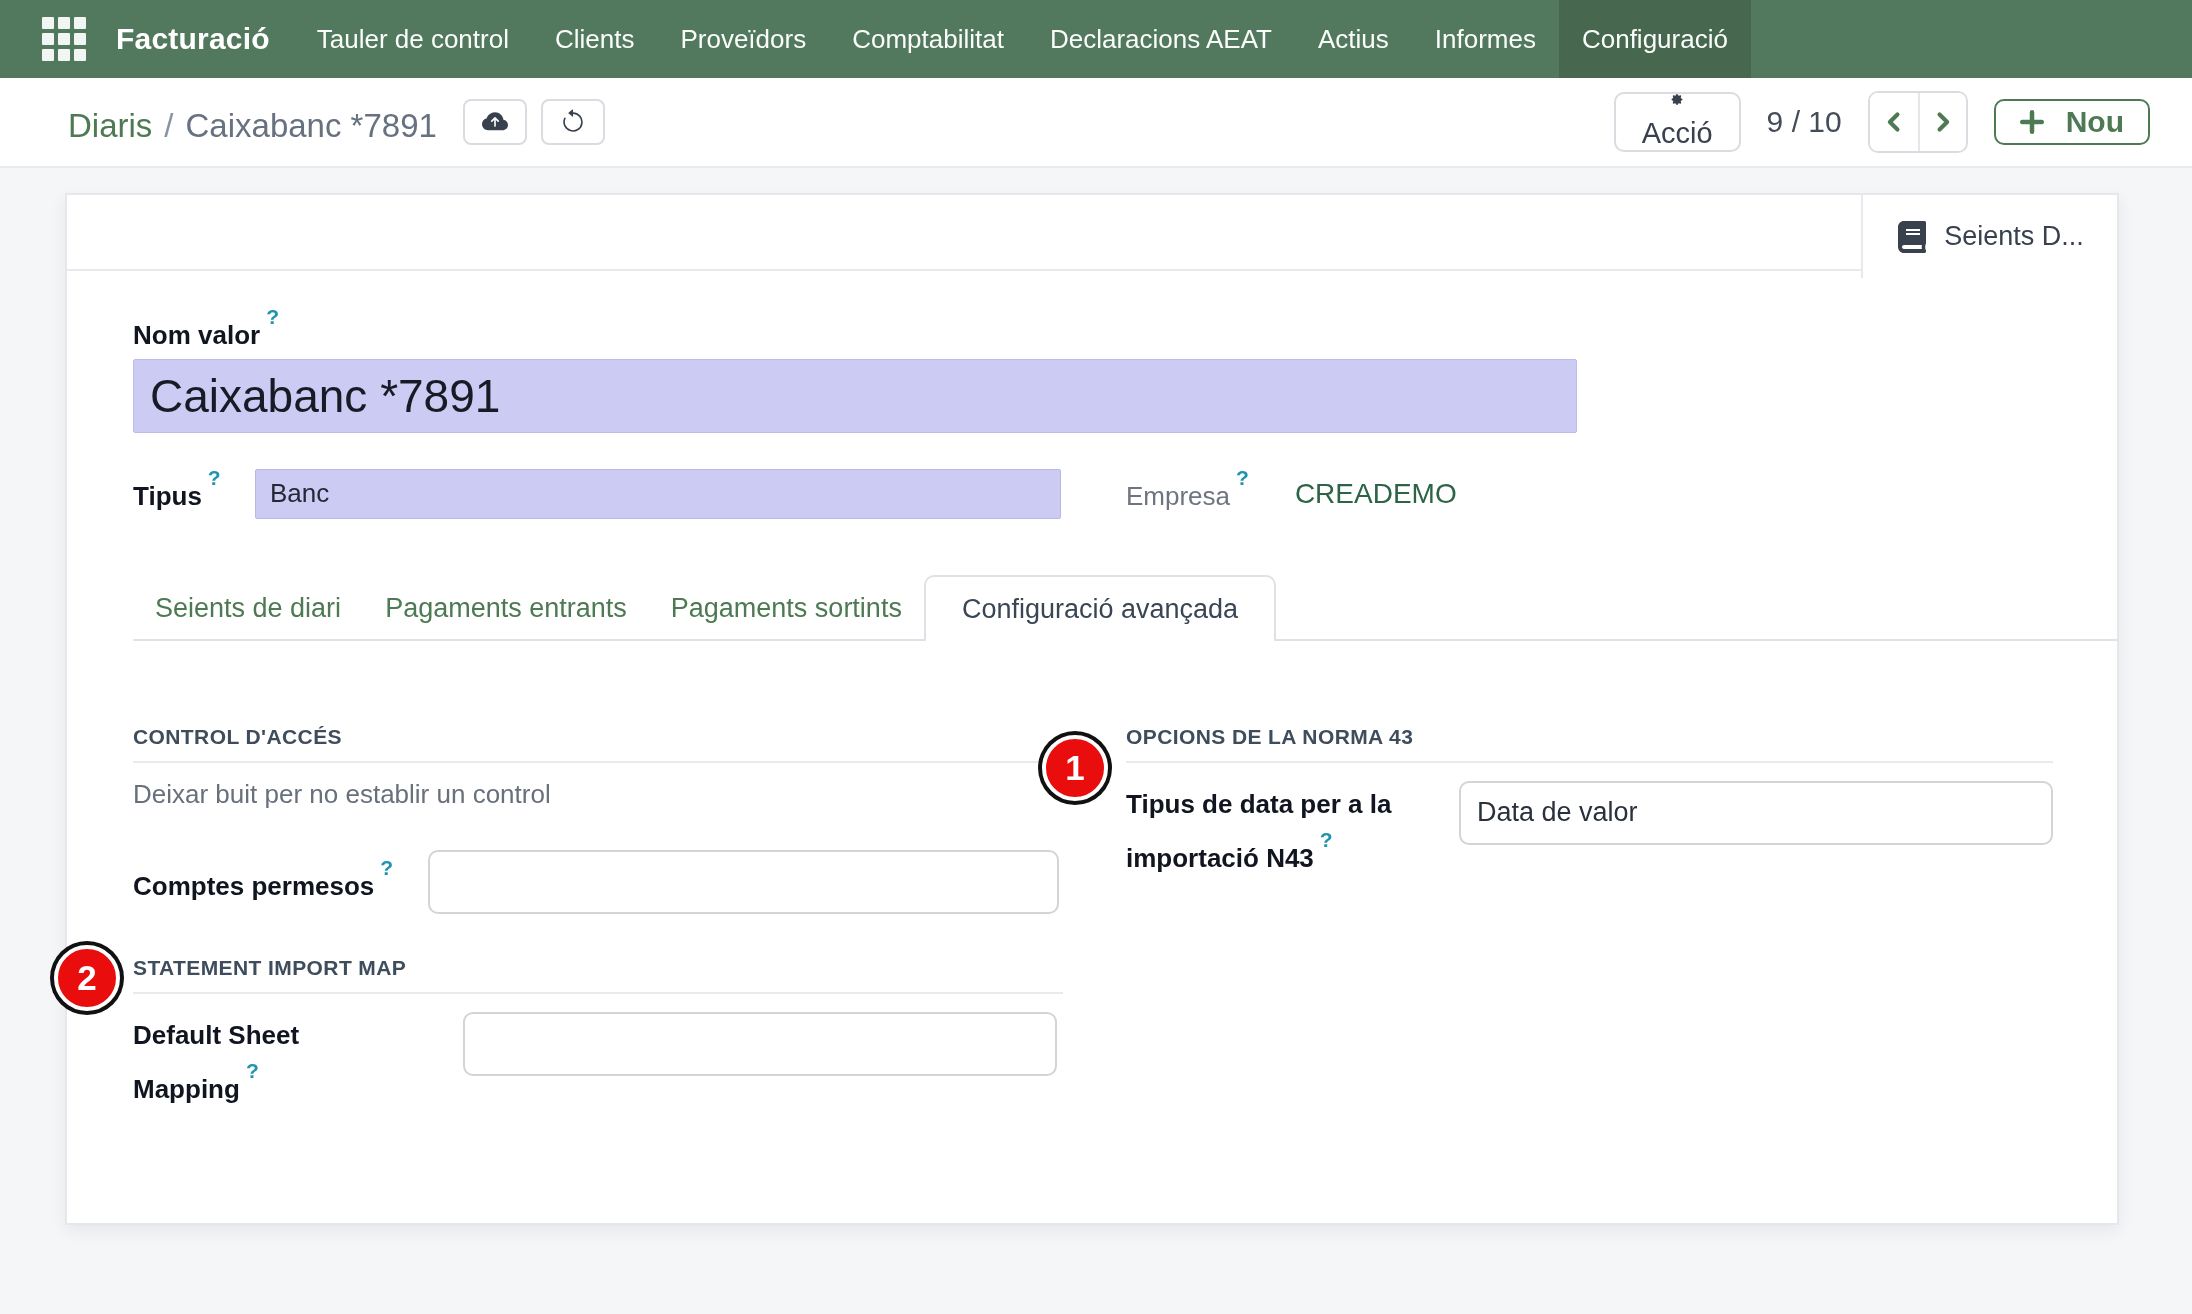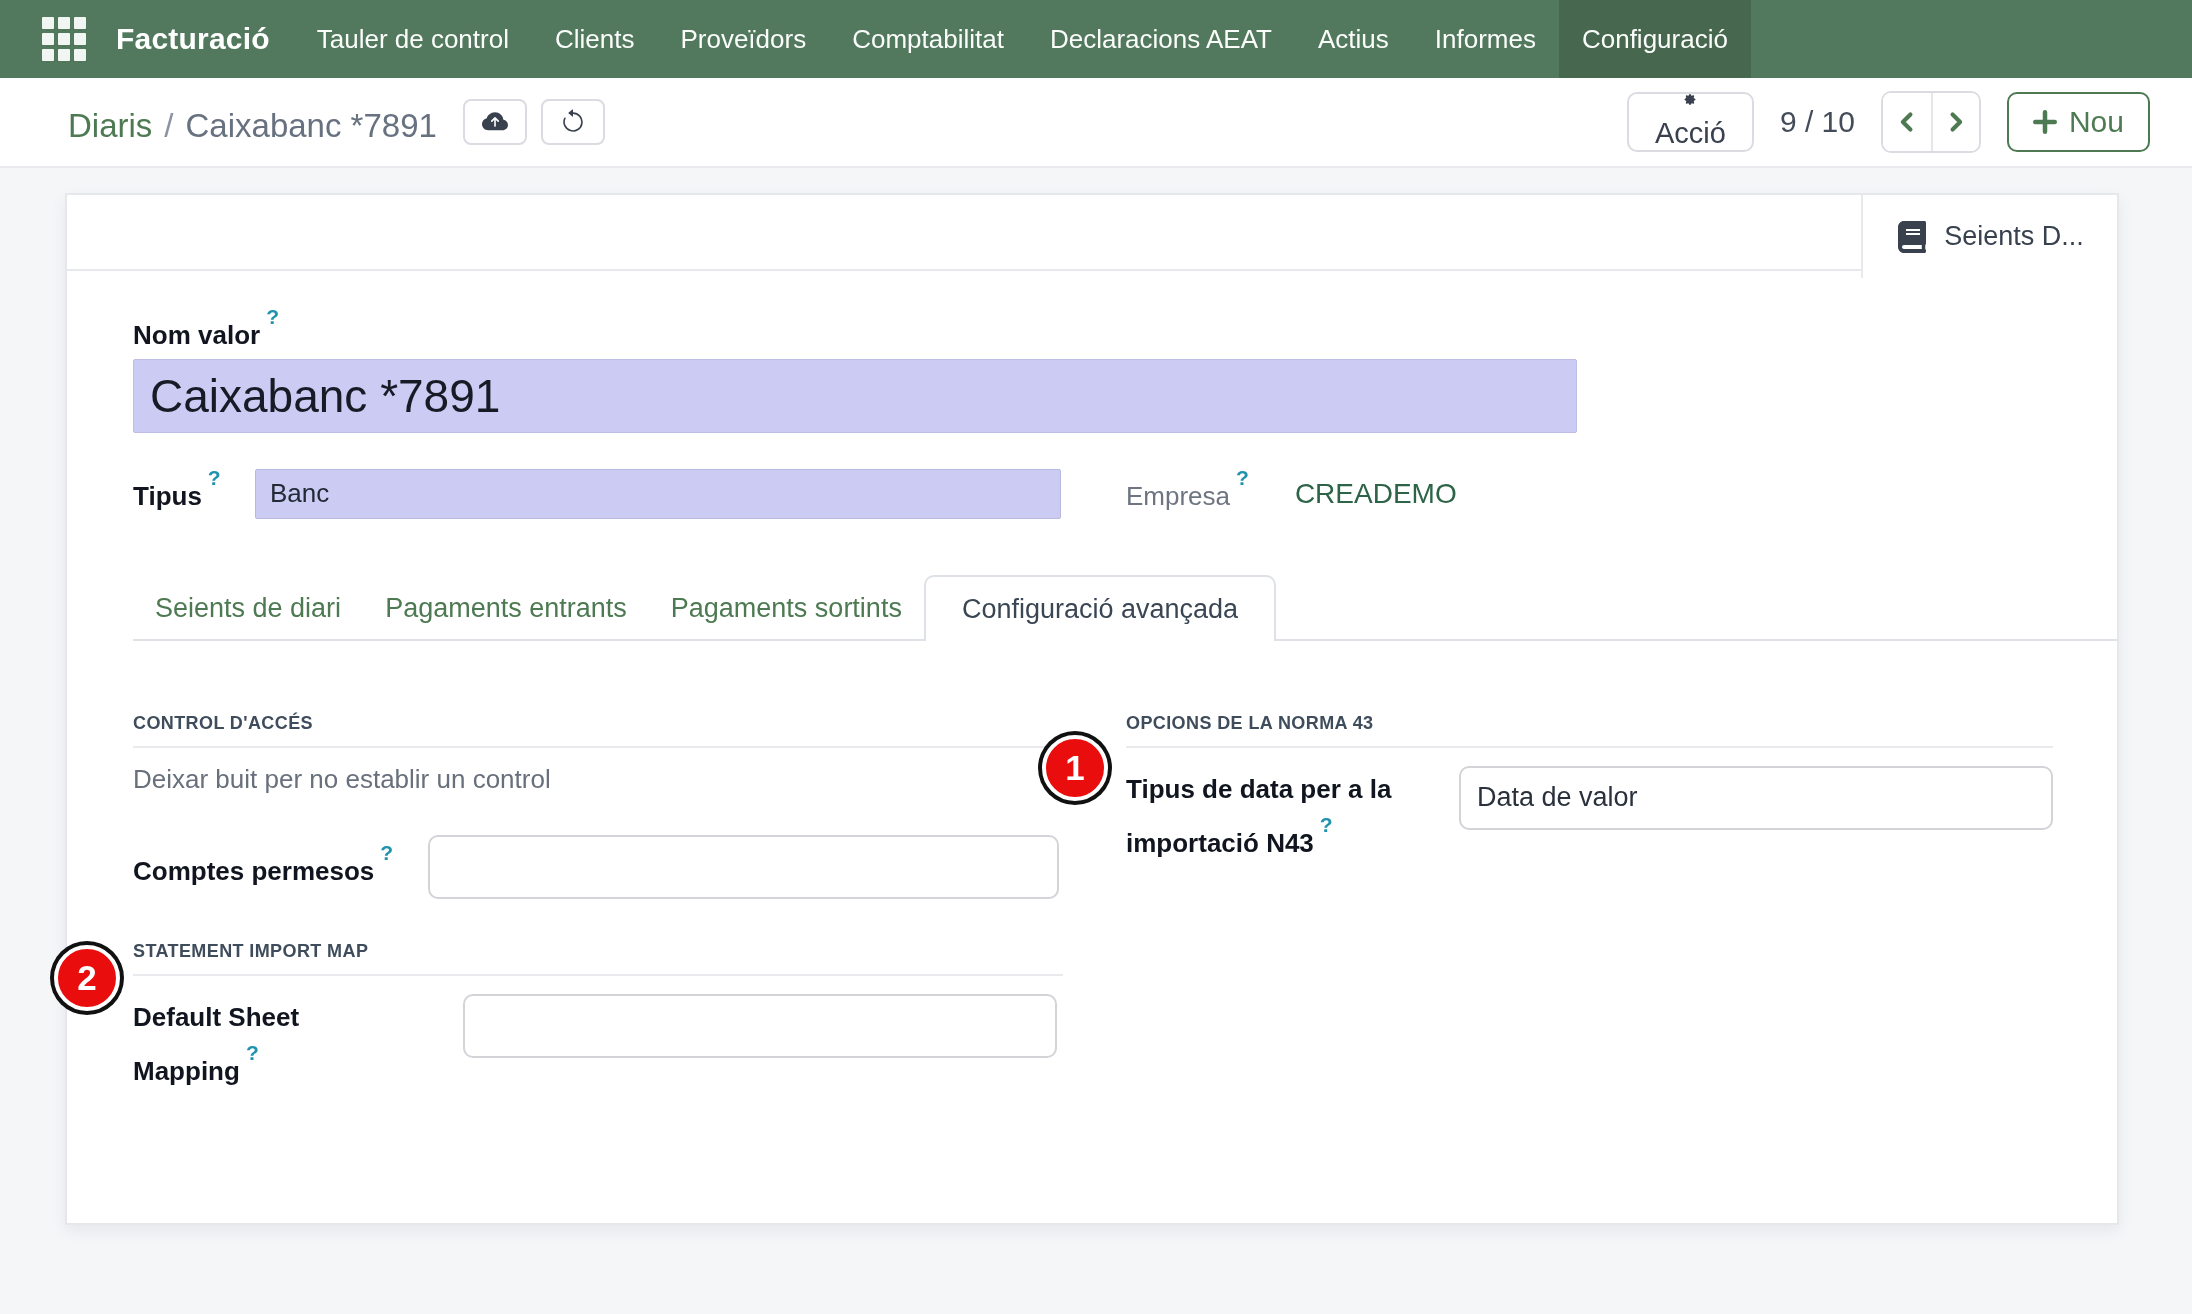--- a/index.html
+++ b/index.html
@@ -32,21 +32,21 @@
   .icon-btn{width:64px; height:46px; background:#fff; border:2px solid var(--btn-border); border-radius:8px; display:flex; align-items:center; justify-content:center; cursor:pointer;}
   .icon-btn svg{width:26px; height:26px; fill:var(--icon-dark);}
   .cp-right{display:flex; align-items:center; gap:26px;}
   .action-btn{height:60px; padding:0 26px; border:2px solid var(--btn-border); border-radius:10px; background:#fff; display:flex; align-items:center; gap:12px; font-size:29px; color:var(--icon-dark); cursor:pointer;flex-direction:column;}
   .action-btn svg{width:26px; height:26px; fill:var(--icon-dark);}
   .pager-text{font-size:30px; color:#444c5a;}
   .pager-btns{display:flex; border:2px solid var(--btn-border); border-radius:10px; overflow:hidden; background:#fff;}
   .pager-btn{width:48px; height:58px; display:flex; align-items:center; justify-content:center; cursor:pointer; background:#fff;}
   .pager-btn + .pager-btn{border-left:2px solid #e4e6ea;}
   .pager-btn svg{width:22px; height:22px; stroke:var(--link-green); fill:none; stroke-width:3; stroke-linecap:round; stroke-linejoin:round;}
-  .new-btn{height:60px; padding:0 24px; border:2px solid var(--link-green); border-radius:10px; background:#fff; display:flex; align-items:center; gap:12px; font-size:30px; font-weight:400; color:var(--link-green); cursor:pointer;}
+  .new-btn{height:46px; padding:0 24px; border:2px solid var(--link-green); border-radius:10px; background:#fff; display:flex; align-items:center; gap:22px; font-size:30px; font-weight:700; color:var(--link-green); cursor:pointer;}
   .new-btn svg{width:24px; height:24px; stroke:var(--link-green); stroke-width:3; stroke-linecap:round; fill:none;}
 
   
   .card{position:absolute; left:65px; top:193px; width:2054px; height:1032px; background:#fff; border:2px solid #e5e7ea; box-shadow:0 6px 14px rgba(60,70,90,.08);}
   .card-header{height:76px; border-bottom:2px solid var(--border-light); position:relative;}
   .smart-btn{position:absolute; right:0; top:0; width:256px; height:83px; border-left:2px solid var(--border-light); display:flex; align-items:center; justify-content:center; gap:16px; cursor:pointer; background:#fff;}
   .smart-btn svg{width:32px; height:32px; fill:var(--icon-dark);}
   .smart-btn span{font-size:27px; color:var(--icon-dark);}
   .card-body{padding:0 0 0 66px;}
 
@@ -62,21 +62,21 @@
   .empresa-label{margin-left:65px; font-size:26px; color:#6e7580;}
   .empresa-value{margin-left:46px; font-size:28px; font-weight:500; color:var(--company-green); cursor:pointer;}
 
   .tabs{margin-top:56px; display:flex; align-items:flex-end; border-bottom:2px solid #dee2e6; height:66px; margin-right:0;}
   .tab{padding:0 22px; font-size:27px; color:var(--link-green); line-height:62px; cursor:pointer; white-space:nowrap;}
   .tab.active{background:#fff; border:2px solid #dee2e6; border-bottom:none; border-radius:10px 10px 0 0; color:#3a4654; margin-bottom:-2px; line-height:64px; height:66px; padding:0 36px;}
 
   .tab-content{display:flex; padding-top:72px;}
   .col-left{width:930px; flex:none;}
   .col-right{flex:1; margin-left:63px; padding-right:65px;}
-  .sec-title{font-size:18px; font-weight:700; color:var(--heading-slate); letter-spacing:.4px;}
+  .sec-title{font-size:21px; font-weight:700; color:var(--heading-slate); letter-spacing:.4px;margin-top:12px;}
   .sec-rule{border-bottom:2px solid #e8eaed; margin-top:12px;}
   .hint{margin-top:16px; font-size:26px; color:var(--muted);}
   .field-row{display:flex; align-items:center; margin-top:40px;}
   .field-row.top{align-items:flex-start; margin-top:18px;}
   .lbl-col{width:295px; flex:none; line-height:46px;}
   .lbl-col.wide{width:333px;}
   .lbl-col.map{width:330px;}
   .text-input{width:631px; height:64px; border:2px solid var(--input-border); border-radius:10px; background:#fff; font-family:"Liberation Sans",sans-serif; font-size:27px; color:#2b313c; padding:0 16px;}
   .text-input.half{width:594px;}
   .sec2{margin-top:42px;}

